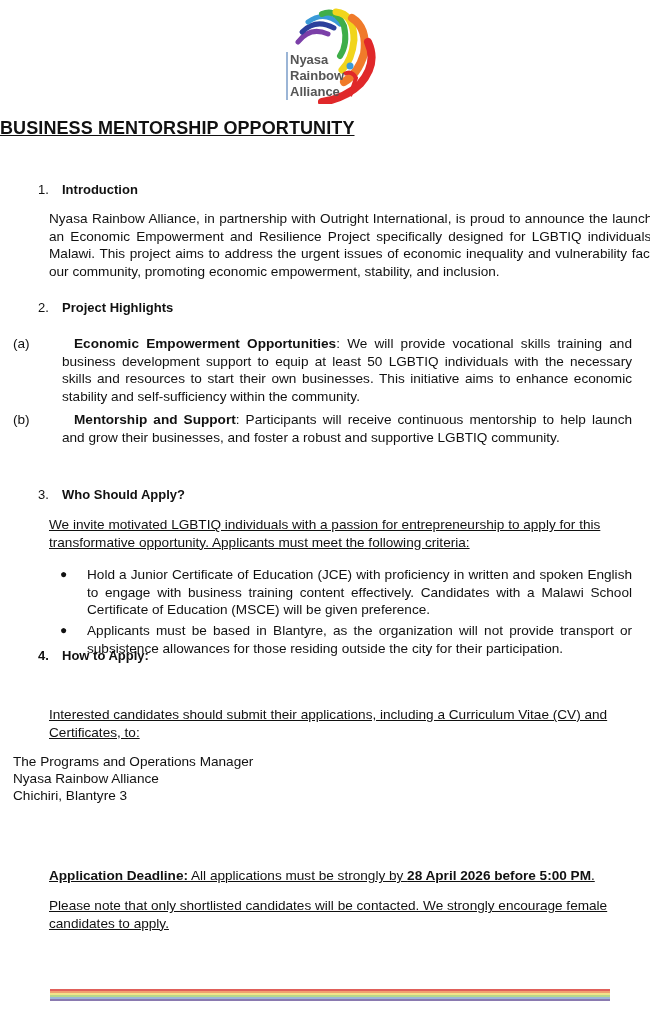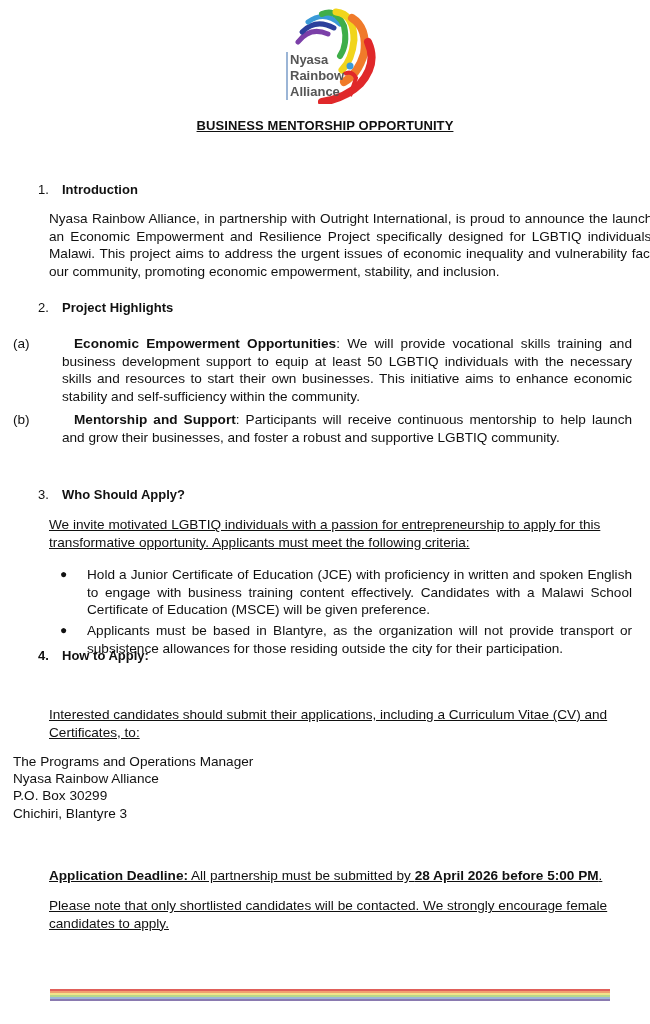--- a/index.html
+++ b/index.html
@@ -3,22 +3,22 @@
   <meta charset="utf-8">
   <style>
     html, body { margin: 0; padding: 0; background: #ffffff; }
     body {
       width: 650px; height: 1024px; position: relative; overflow: hidden;
       font-family: "Liberation Sans", sans-serif; color: #111;
       font-size: 13.6px;
     }
     .logo { position: absolute; left: 270px; top: 4px; width: 120px; height: 100px; }
     .title {
-      position: absolute; left: 0; width: 650px; top: 118px; text-align: center;
-      font-weight: bold; font-size: 13px; text-decoration: underline; letter-spacing: 0.1px;
+      position: absolute; left: 0; width: 650px; top: 118px; 
+      font-weight: bold; font-size: 18px; text-decoration: underline; letter-spacing: 0.1px;
     }
     .sec-h { position: absolute; left: 38px; font-weight: bold; font-size: 13px; }
     .sec-h .num { display: inline-block; width: 24px; font-weight: normal; }
     .sec-h .num.bold { font-weight: bold; }
     .para {
       position: absolute; left: 13px; width: 619px; line-height: 17.5px;
       text-align: justify;
       margin-left: 36px;
     }
     .para.left { text-align: left; text-decoration: underline; }
@@ -88,26 +88,25 @@
 </div>
 
 <div class="sec-h" style="top:648px;">
   <span class="num bold">4.</span><span>How to Apply:</span>
 </div>
 <div class="para left" style="top:706px;">Interested candidates should submit their applications, including a Curriculum Vitae (CV) and Certificates, to:</div>
 
 <div class="address">
   <div>The Programs and Operations Manager</div>
   <div>Nyasa Rainbow Alliance</div>
-  <div>P.O. Box 30299</div>
   <div>Chichiri, Blantyre 3</div>
 </div>
 
 <div class="para left" style="top:867px;">
-  <b>Application Deadline:</b><span> All partnership must be submitted by </span><b>28 April 2026 before 5:00 PM</b><span>.</span>
+  <b>Application Deadline:</b><span> All applications must be strongly by </span><b>28 April 2026 before 5:00 PM</b><span>.</span>
 </div>
 
 <div class="para left" style="top:897px;">Please note that only shortlisted candidates will be contacted. We strongly encourage female candidates to apply.</div>
 
 <div class="rainbow">
   <div style="background:#e0605a;"></div>
   <div style="background:#f0a070;"></div>
   <div style="background:#f2e48a;"></div>
   <div style="background:#b8d88a;"></div>
   <div style="background:#9cb8d8;"></div>

